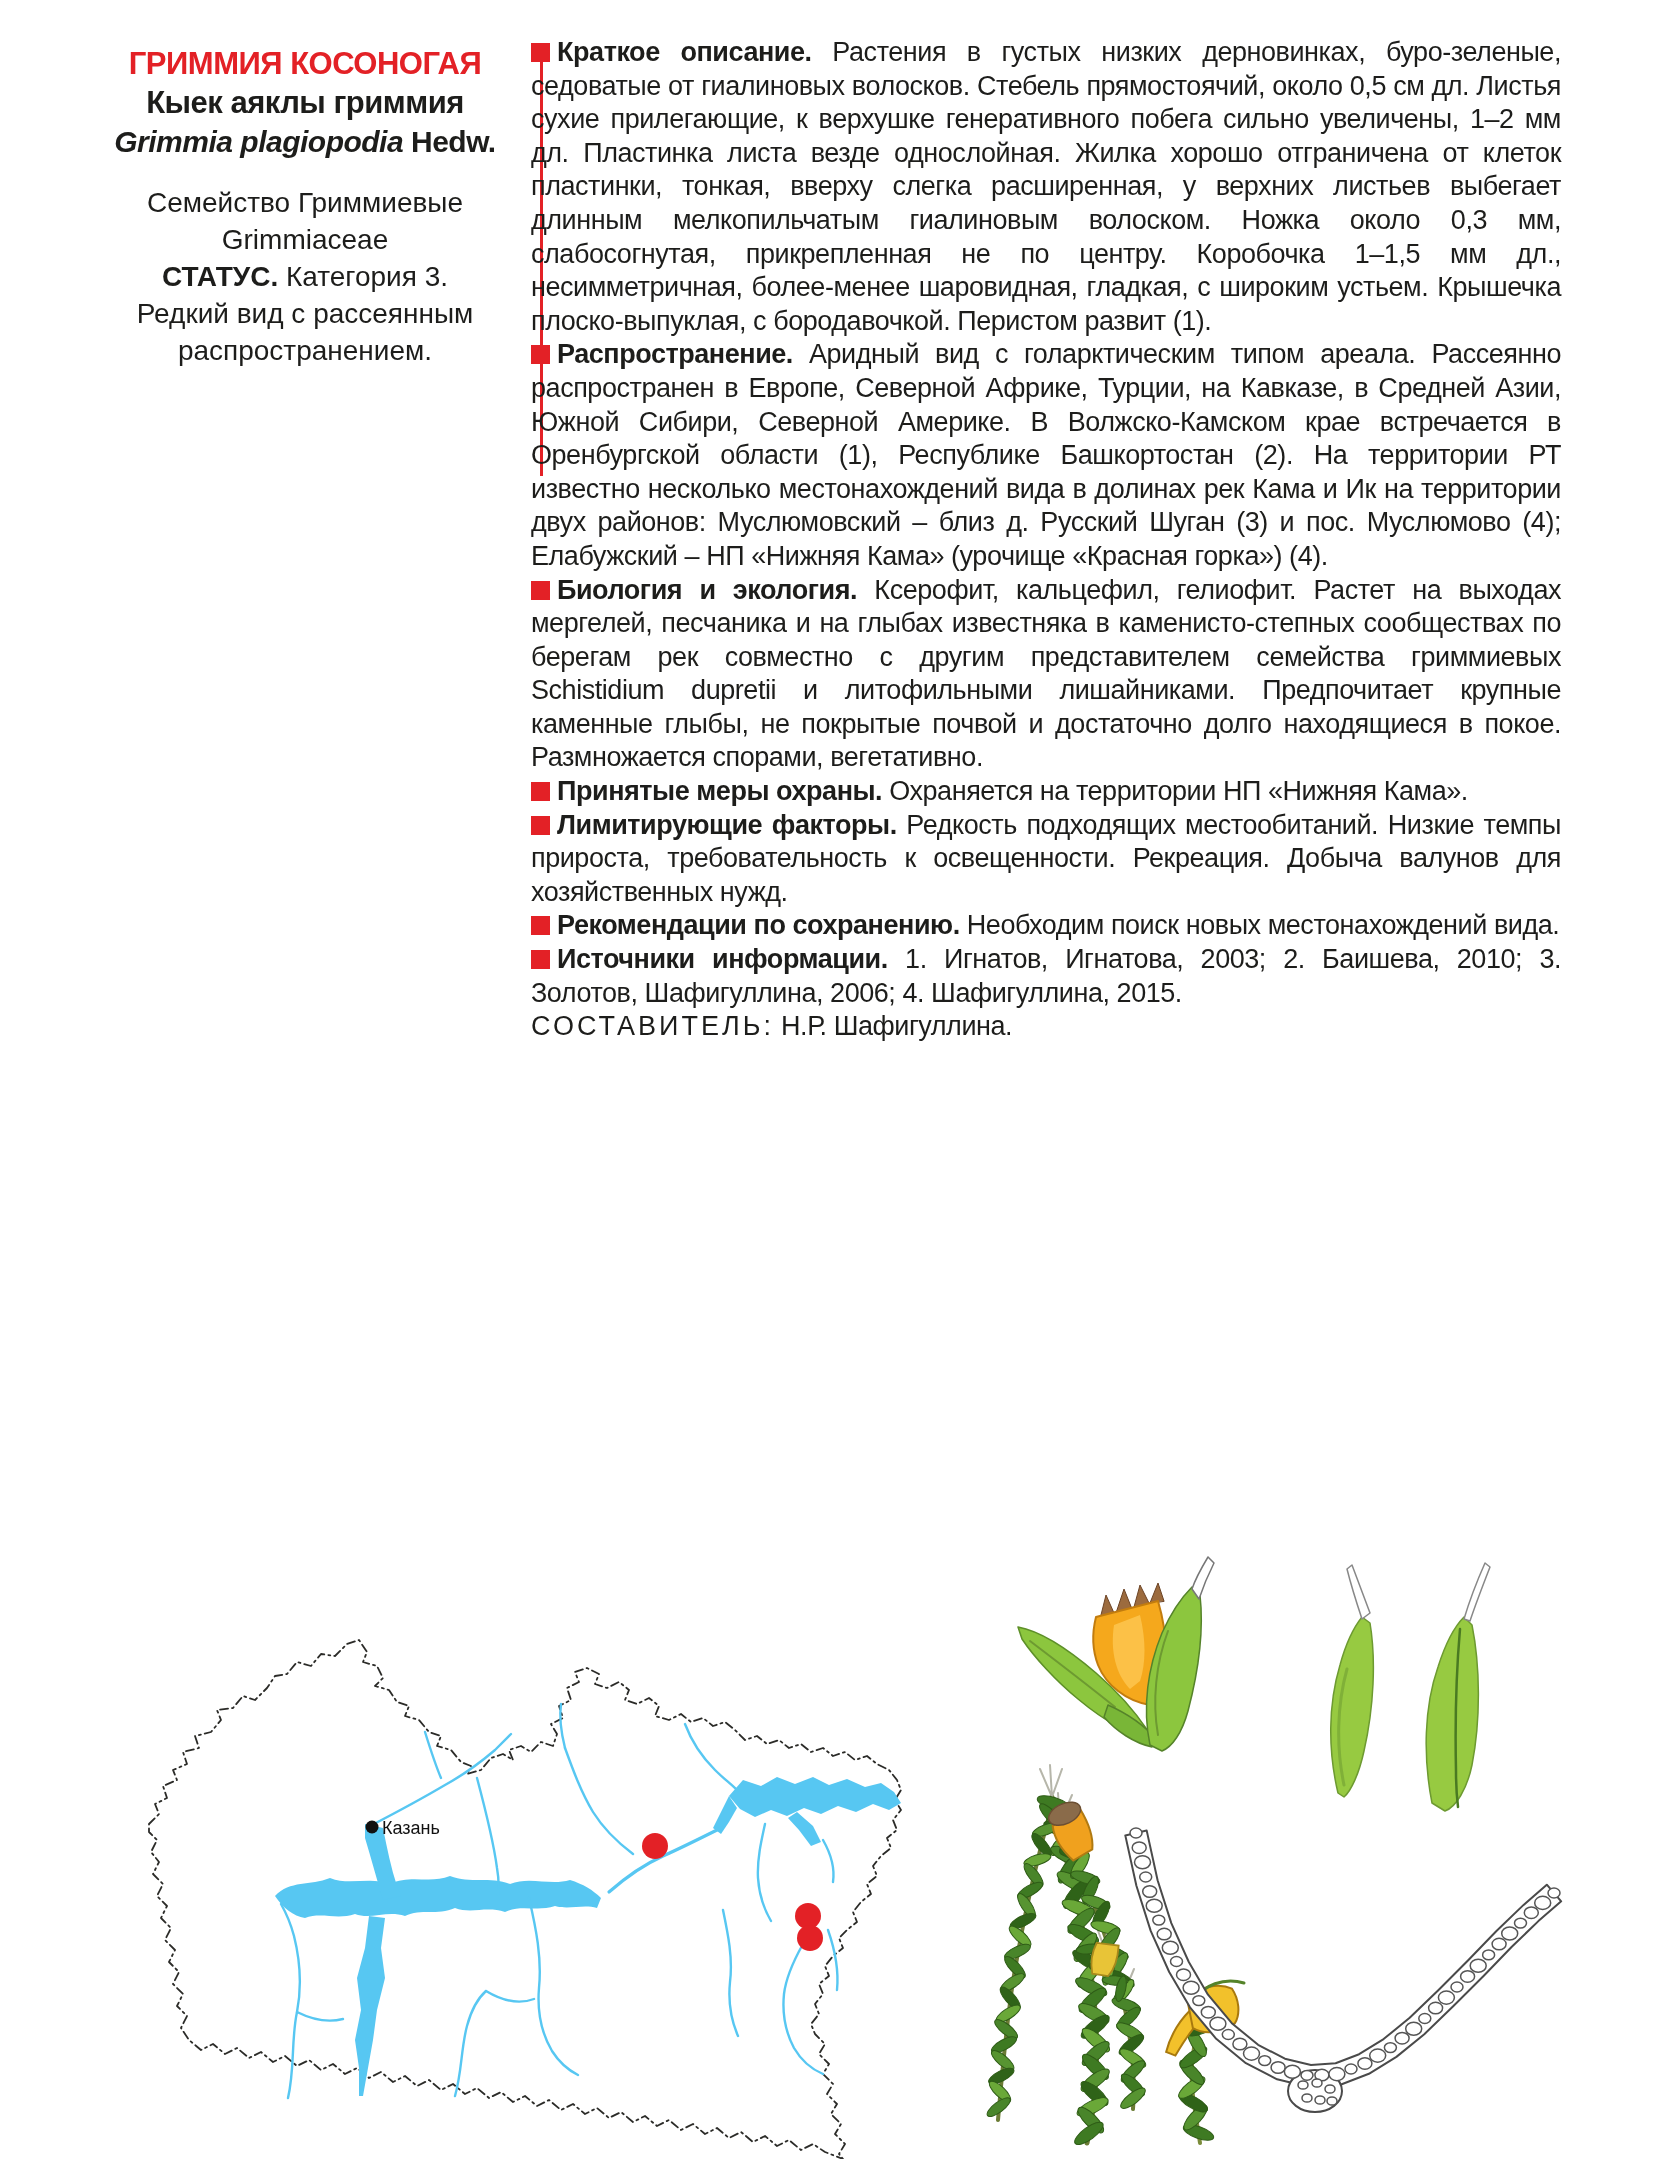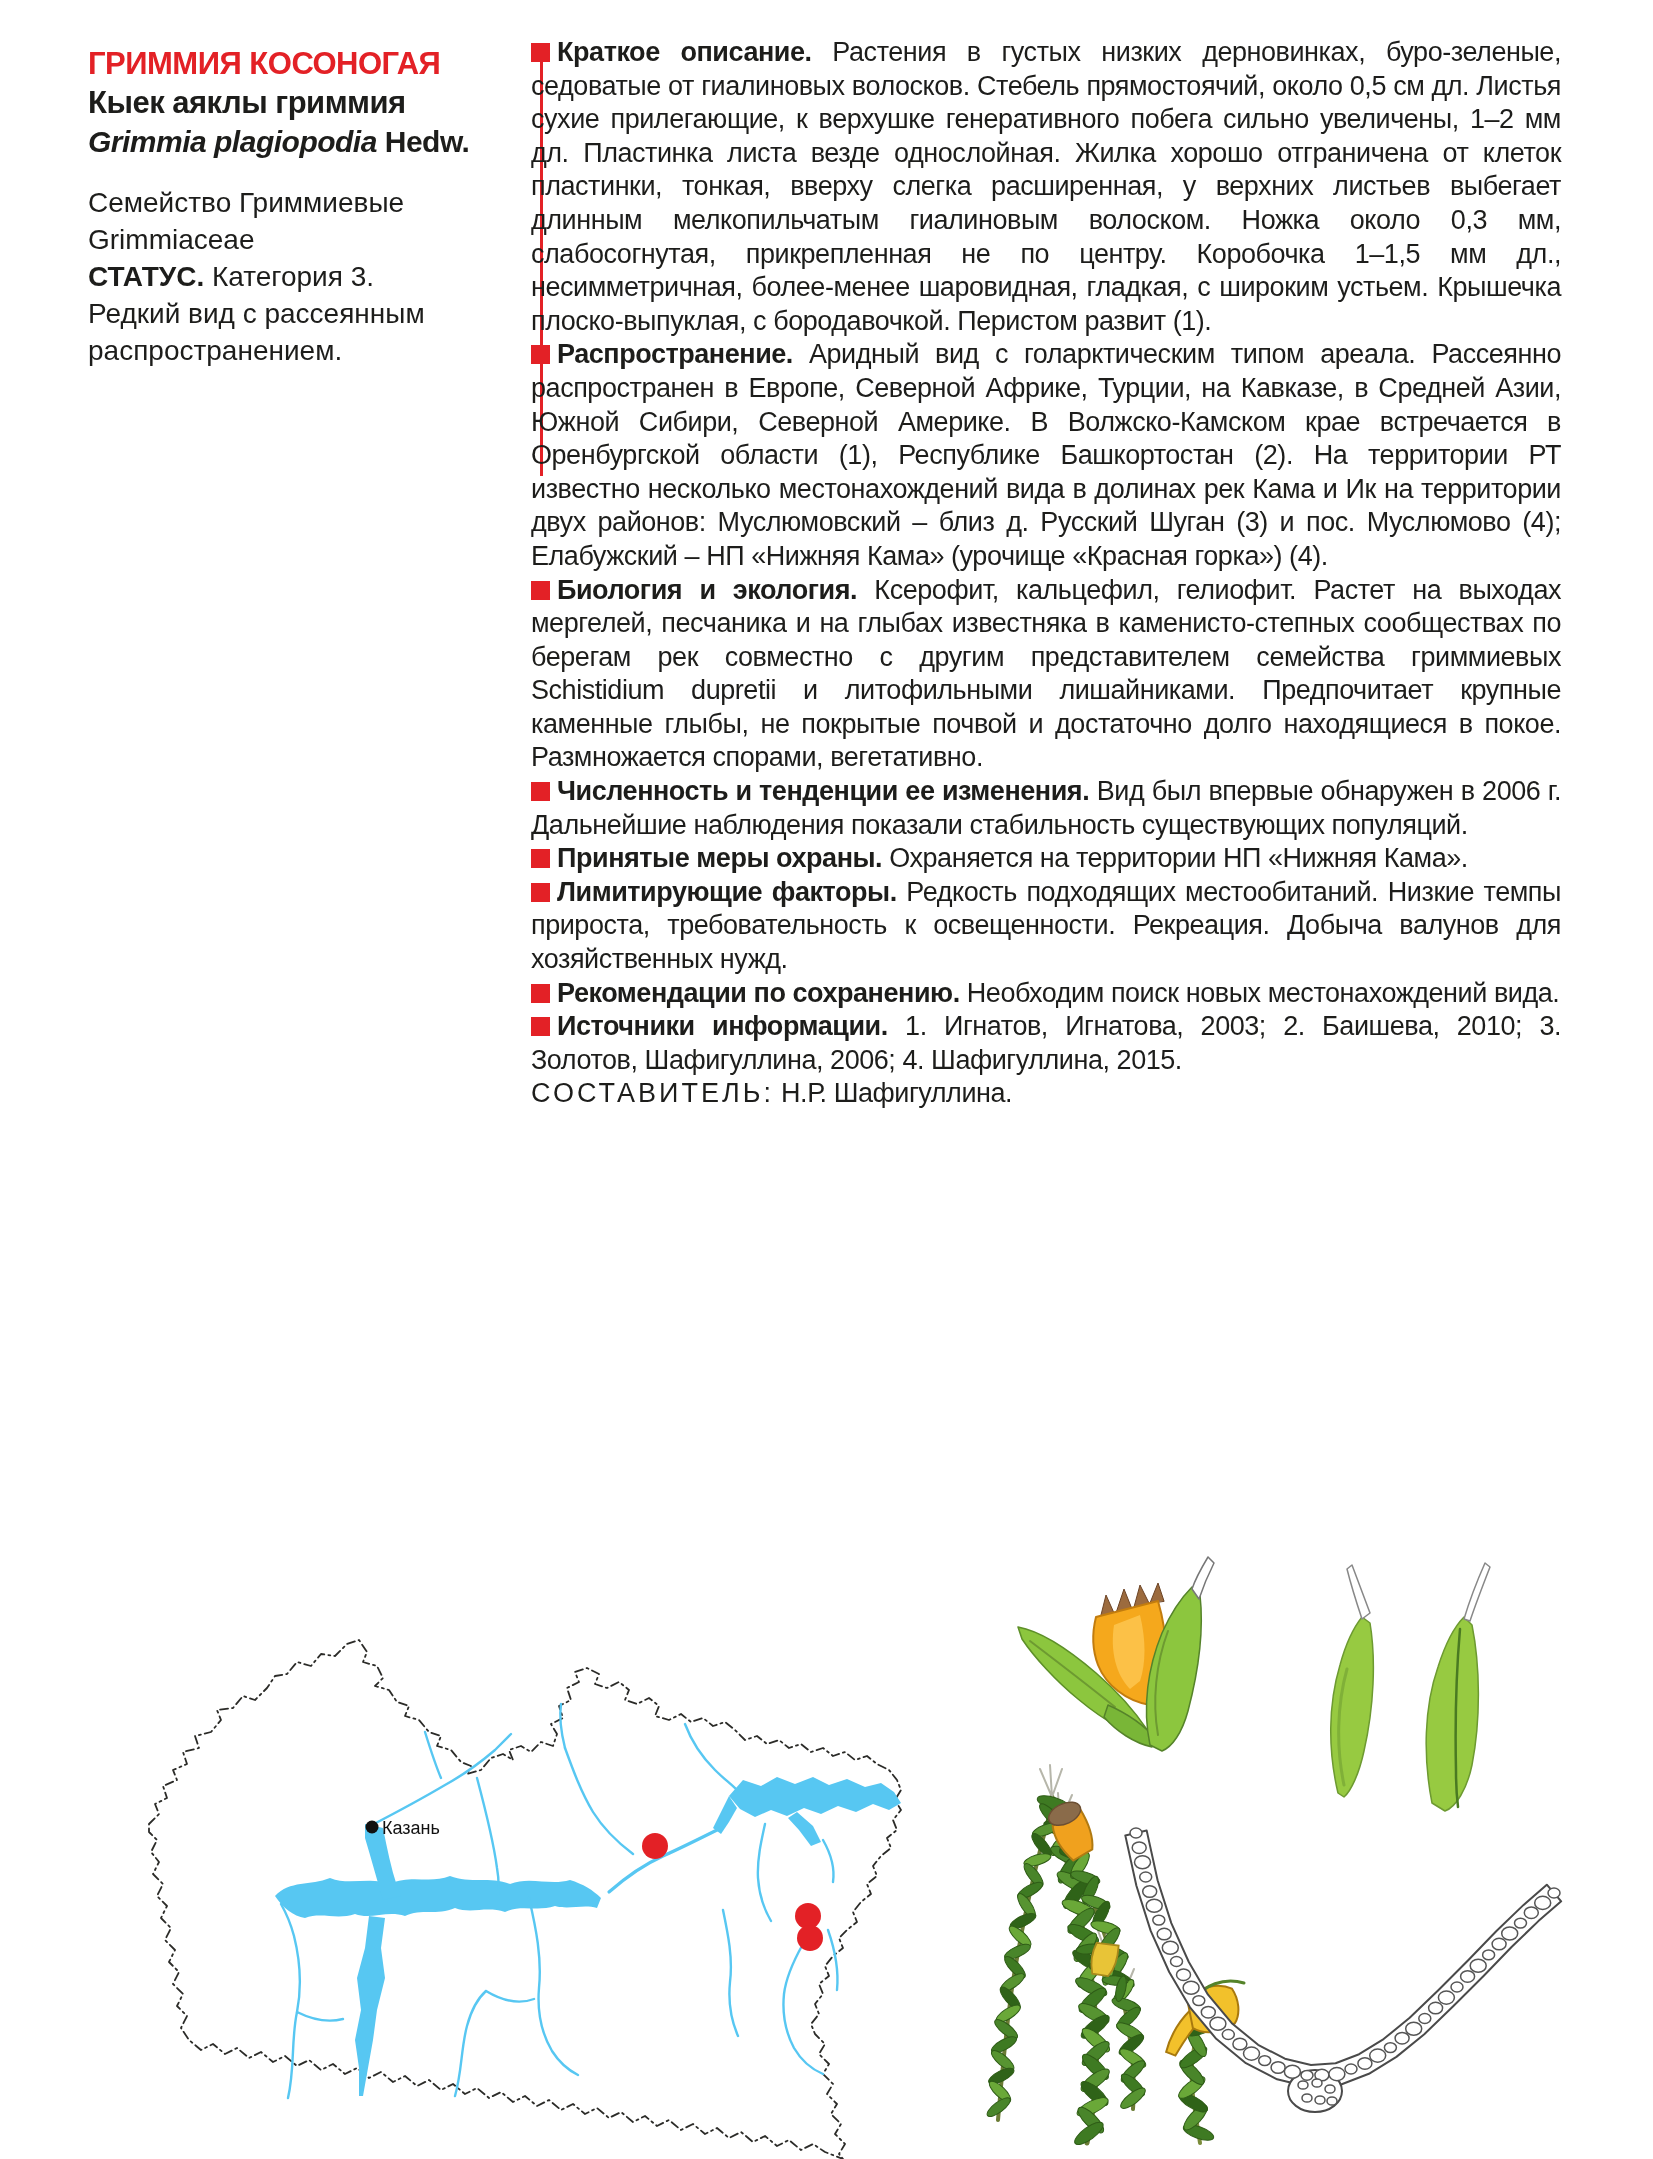--- a/index.html
+++ b/index.html
@@ -4,21 +4,21 @@
 <style>
   :root{
     --accent-red:#e32126; --text-black:#1d1d1b; --river-blue:#57c7f2;
     --map-outline:#2b2b28; --leaf-green:#8cc63e; --leaf-dark:#4e8c2b; --capsule-orange:#f5a81c;
   }
   *{margin:0;padding:0;box-sizing:border-box}
   body{width:1653px;height:2159px;background:#fff;position:relative;overflow:hidden;
        font-family:"Liberation Sans",sans-serif;color:var(--text-black)}
   .page{position:absolute;inset:0}
   
-  .left-col{position:absolute;left:88px;top:44px;width:434px;text-align:left;line-height:39px}
+  .left-col{position:absolute;left:88px;top:44px;width:434px;text-align:center;line-height:39px}
   .title-ru{color:var(--accent-red);font-weight:bold;font-size:31px;letter-spacing:-0.5px}
   .title-tat{font-weight:bold;font-size:31px;letter-spacing:-0.5px}
   .title-lat{font-weight:bold;font-size:30px;letter-spacing:-0.5px}
   .title-lat .lat{font-style:italic}
   .family-block{margin-top:23px;font-size:28px;line-height:37px}
   .status-block{font-size:28px;line-height:37px}
   .status-block b{font-weight:bold}
   .divider{position:absolute;left:540px;top:56px;width:3px;height:420px;background:var(--accent-red)}
   
   .right-col{position:absolute;left:531px;top:36px;width:1030px;font-size:27px;line-height:33.6px;
@@ -51,21 +51,20 @@
       <div>распространением.</div>
     </div>
   </div>
 
   <div class="divider"></div>
 
   <div class="right-col">
     <p><span class="bullet"></span><b>Краткое описание</b><b>. </b><span>Растения в густых низких дерновинках, буро-зеленые, седоватые от гиалиновых волосков. Стебель прямостоячий, около 0,5 см дл. Листья сухие прилегающие, к верхушке генеративного побега сильно увеличены, 1–2 мм дл. Пластинка листа везде однослойная. Жилка хорошо отграничена от клеток пластинки, тонкая, вверху слегка расширенная, у верхних листьев выбегает длинным мелкопильчатым гиалиновым волоском. Ножка около 0,3 мм, слабосогнутая, прикрепленная не по центру. Коробочка 1–1,5 мм дл., несимметричная, более-менее шаровидная, гладкая, с широким устьем. Крышечка плоско-выпуклая, с бородавочкой. Перистом развит (1).</span></p>
     <p><span class="bullet"></span><b>Распространение.</b><span> </span><span>Аридный вид с голарктическим типом ареала. Рассеянно распространен в Европе, Северной Африке, Турции, на Кавказе, в Средней Азии, Южной Сибири, Северной Америке. В Волжско-Камском крае встречается в Оренбургской области (1), Республике Башкортостан (2). На территории РТ известно несколько местонахождений вида в долинах рек Кама и Ик на территории двух районов: Муслюмовский – близ д. Русский Шуган (3) и пос. Муслюмово (4); Елабужский – НП «Нижняя Кама» (урочище «Красная горка») (4).</span></p>
     <p><span class="bullet"></span><b>Биология и экология.</b><span> </span><span>Ксерофит, кальцефил, гелиофит. Растет на выходах мергелей, песчаника и на глыбах известняка в каменисто-степных сообществах по берегам рек совместно с другим представителем семейства гриммиевых </span><span class="ital">Schistidium dupretii</span><span> и литофильными лишайниками. Предпочитает крупные каменные глыбы, не покрытые почвой и достаточно долго находящиеся в покое. Размножается спорами, вегетативно.</span></p>
-    <p><span class="bullet"></span><b>Численность и тенденции ее изменения.</b><span> </span><span>Вид был впервые обнаружен в 2006 г. Дальнейшие наблюдения показали стабильность существующих популяций.</span></p>
     <p><span class="bullet"></span><b>Принятые меры охраны.</b><span> </span><span>Охраняется на территории НП «Нижняя Кама».</span></p>
     <p><span class="bullet"></span><b>Лимитирующие факторы.</b><span> </span><span>Редкость подходящих местообитаний. Низкие темпы прироста, требовательность к освещенности. Рекреация. Добыча валунов для хозяйственных нужд.</span></p>
     <p><span class="bullet"></span><b>Рекомендации по сохранению.</b><span> </span><span>Необходим поиск новых местонахождений вида.</span></p>
     <p><span class="bullet"></span><b>Источники информации.</b><span> </span><span>1. Игнатов, Игнатова, 2003; 2. Баишева, 2010; 3. Золотов, Шафигуллина, 2006; 4. Шафигуллина, 2015.</span></p>
     <p class="compiler"><span class="sp">СОСТАВИТЕЛЬ:</span><span> Н.Р. Шафигуллина.</span></p>
   </div>
 
   <svg style="left:125px;top:1628px" width="780" height="531" viewBox="0 0 780 531">
     <g fill="none" stroke-linejoin="round" stroke-linecap="round">
 

